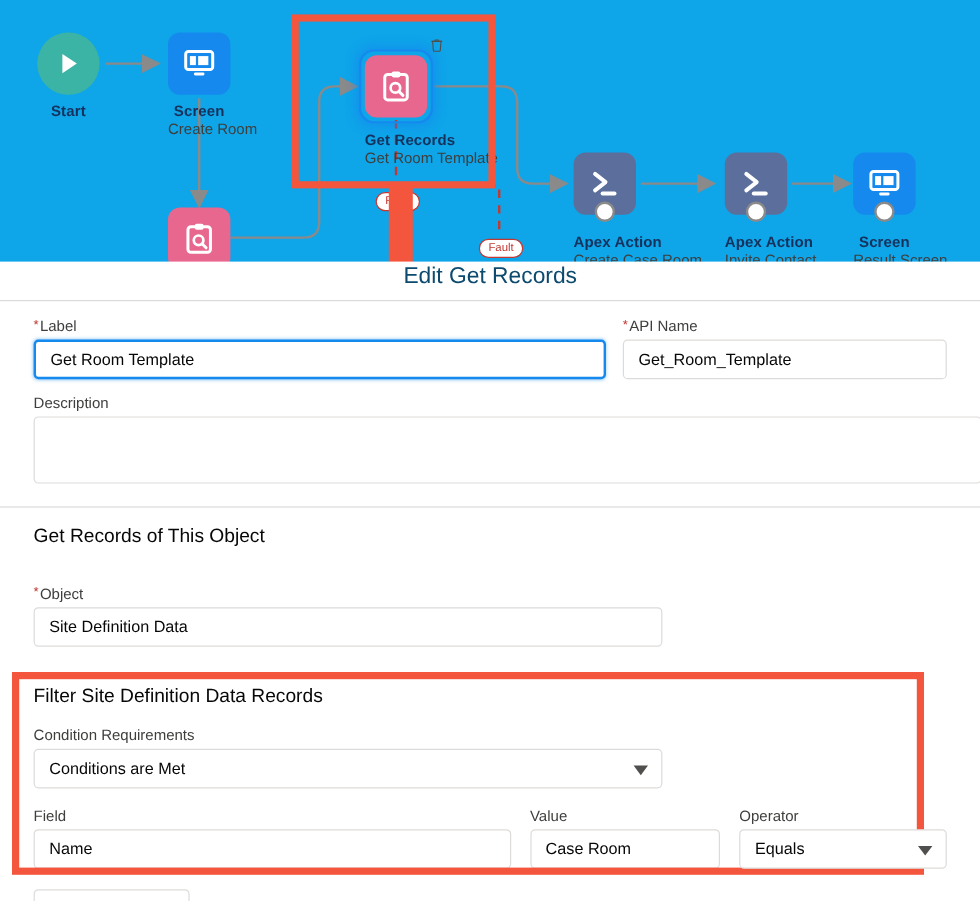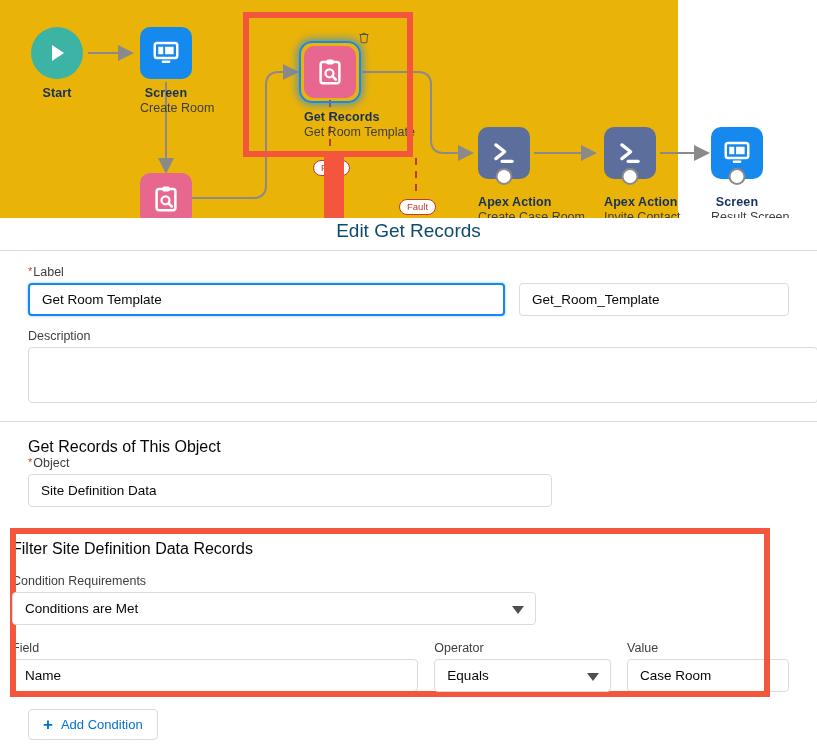--- a/index.html
+++ b/index.html
@@ -6,21 +6,21 @@
   html, body {
     margin: 0; padding: 0;
     width: 817px; height: 751px;
     background: #ffffff;
     font-family: "Liberation Sans", sans-serif;
     overflow: hidden;
   }
   #root { position: relative; width: 817px; height: 751px; background: #fff; }
 
   
-  #flow-canvas { position: absolute; left: 0; top: 0; width: 678px; height: 250px; background: #eab308; }
+  #flow-canvas { position: absolute; left: 0; top: 0; width: 817px; height: 250px; background: #0ea5e9; }
 
   .node { position: absolute; text-align: center; }
   .node-icon {
     width: 52px; height: 52px; border-radius: 10px;
     display: flex; align-items: center; justify-content: center;
     margin: 0 auto;
   }
   .node-icon.round { border-radius: 50%; }
   .node-title { font-size: 12.5px; font-weight: bold; color: #16325c; margin-top: 7px; white-space: nowrap; letter-spacing: .1px;}
   .node-sub { font-size: 12.5px; color: #3e3e3c; margin-top: 1px; white-space: nowrap; }
@@ -227,70 +227,71 @@
     <div class="hr"></div>
 
     <div class="form-pad" style="padding-top:14px;">
 
       <div style="display:flex; gap:14px;align-items:flex-end;">
         <div style="width:530px;">
           <span class="fld-label"><span class="req-star">*</span><span>Label</span></span>
           <input class="txt-input focused" type="text" value="Get Room Template" style="">
         </div>
         <div style="width:300px;">
+          <span class="fld-label"><span class="req-star">*</span><span>API Name</span></span>
           <input class="txt-input" type="text" value="Get_Room_Template" style="">
         </div>
       </div>
 
       <div style="margin-top:13px; width:790px;">
         <span class="fld-label">Description</span>
         <textarea class="txt-area" placeholder="" style=""></textarea>
       </div>
     </div>
 
     <div class="hr" style="margin-top:14px;"></div>
 
     <div class="form-pad" style="padding-top:16px;">
       <div class="section-head">Get Records of This Object</div>
-      <div style="margin-top:0; width:524px;">
+      <div style="margin-top:31px; width:524px;">
         <span class="fld-label"><span class="req-star">*</span><span>Object</span></span>
         <input class="txt-input" type="text" value="Site Definition Data" style="">
       </div>
     </div>
 
     <div style="position:relative; margin-top:21px; height:176px;">
       <div class="hl-box" style="left:10px; top:0; width:760px; height:169px;"></div>
 
-      <div style="padding:12px 28px 0 12px;">
+      <div style="padding:12px 28px 0 28px;">
         <div class="section-head">Filter Site Definition Data Records</div>
 
         <div style="margin-top:16px; width:524px;">
           <span class="fld-label">Condition Requirements</span>
           <div class="combo-wrap">
             <input class="txt-input" type="text" readonly="" value="Conditions are Met" style="">
             <span class="combo-arrow"></span>
           </div>
         </div>
 
         <div style="display:flex; gap:16px; margin-top:16px;">
           <div style="width:414px;">
             <span class="fld-label">Field</span>
             <input class="txt-input" type="text" value="Name" style="">
+          </div>
+          <div style="width:165px;">
+            <span class="fld-label">Value</span>
+            <input class="txt-input" type="text" value="Case Room" style="">
           </div>
           <div style="width:180px;">
             <span class="fld-label">Operator</span>
             <div class="combo-wrap">
               <input class="txt-input" type="text" readonly="" value="Equals" style="">
               <span class="combo-arrow"></span>
             </div>
           </div>
-          <div style="width:165px;">
-            <span class="fld-label">Value</span>
-            <input class="txt-input" type="text" value="Case Room" style="">
-          </div>
         </div>
       </div>
     </div>
 
     <div class="form-pad" style="padding-top:5px;">
       <button class="btn-outline">
         <span class="plus">+</span>
         <span>Add Condition</span>
       </button>
     </div>

